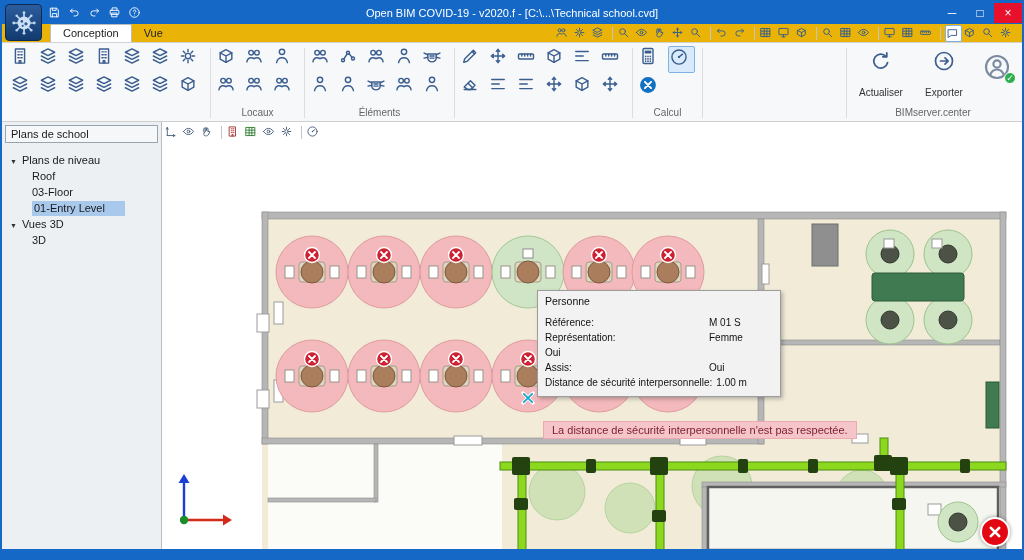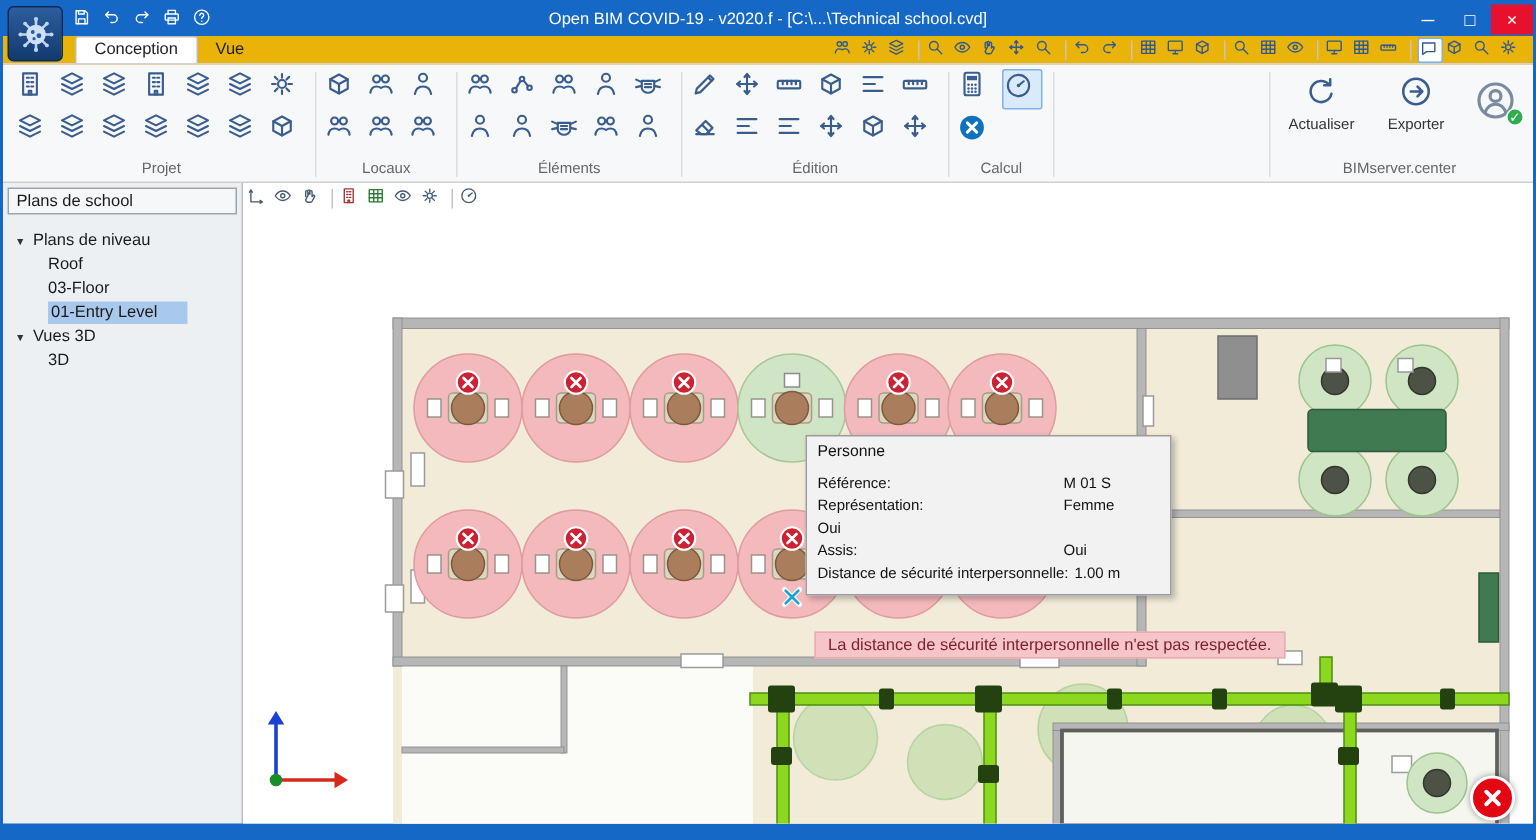--- a/index.html
+++ b/index.html
@@ -34,21 +34,21 @@
   .rgroup{display:flex;flex-direction:column;padding:1px 4px}
   .ricons{flex:1;display:grid;grid-auto-flow:column;grid-template-rows:repeat(2,28px);gap:0 1px;align-content:start}
   .ribbon .ic-box{width:27px;height:27px;color:#3a5d8f}
   .ribbon .ic{width:20px;height:20px}
   .rlabel{font-size:10px;color:#666;text-align:center;padding:1px 0 2px;white-space:nowrap}
   .g-sep{width:1px;background:#ddd;margin:3px 1px}
   .spacer{flex:1}
   .g-calcul .ricons{grid-auto-flow:row;grid-template-columns:repeat(2,29px);grid-template-rows:repeat(2,29px)}
   .g-calcul .ic-box:nth-child(2){background:#d9ebfb;border:1px solid #7fb2e3;border-radius:2px}
   .bimrow{flex:1;display:flex;align-items:flex-start;gap:5px;padding-top:3px}
-  .bigbtn{width:58px;display:flex;flex-direction:column;align-items:center;gap:2px;font-size:10px;color:#333}
+  .bigbtn{width:58px;display:flex;flex-direction:column;align-items:center;gap:12px;font-size:10px;color:#333}
   .bigbtn .ic{width:24px;height:24px;color:#3a5d8f}
   .avatar{position:relative;width:30px;height:30px;color:#7a8aa0;margin:3px 2px 0 4px}
   .avatar .ic{width:30px;height:30px}
   .status-dot{position:absolute;right:-4px;bottom:-2px;width:12px;height:12px;border-radius:50%;background:#2eae4e;color:#fff;font-size:9px;line-height:11px;text-align:center;border:1px solid #fff}
 
   
   .main{flex:1;display:flex;min-height:0}
   .sidebar{width:160px;flex:none;background:#edf0f2;border-right:1px solid #b9bec4;font-size:11px;color:#1a1a1a}
   .panel-title{margin:3px;border:1px solid #9aa4b0;background:#f6f7f8;padding:2px 5px}
   .tree{padding-top:6px}
@@ -466,21 +466,20 @@
           <span class="ic-box" data-name="floors-icon"><svg class="ic" viewBox="0 0 24 24">
               <use href="#sym-floors"></use>
             </svg></span>
           <span class="ic-box" data-name="gear-icon"><svg class="ic" viewBox="0 0 24 24">
               <use href="#sym-gear"></use>
             </svg></span>
           <span class="ic-box" data-name="cube-icon"><svg class="ic" viewBox="0 0 24 24">
               <use href="#sym-cube"></use>
             </svg></span>
         </div>
-      <div class="rlabel" data-name="group-label">Projet</div>
     </div>
     <div class="g-sep" data-name="group-separator"></div>
     <div class="rgroup" data-name="ribbon-group-locaux">
       <div class="ricons">
           <span class="ic-box" data-name="cube-icon"><svg class="ic" viewBox="0 0 24 24">
               <use href="#sym-cube"></use>
             </svg></span>
           <span class="ic-box" data-name="people-icon"><svg class="ic" viewBox="0 0 24 24">
               <use href="#sym-people"></use>
             </svg></span>
@@ -568,21 +567,20 @@
           <span class="ic-box" data-name="cube-icon"><svg class="ic" viewBox="0 0 24 24">
               <use href="#sym-cube"></use>
             </svg></span>
           <span class="ic-box" data-name="ruler-icon"><svg class="ic" viewBox="0 0 24 24">
               <use href="#sym-ruler"></use>
             </svg></span>
           <span class="ic-box" data-name="move-icon"><svg class="ic" viewBox="0 0 24 24">
               <use href="#sym-move"></use>
             </svg></span>
         </div>
-      <div class="rlabel" data-name="group-label">Édition</div>
     </div>
     <div class="g-sep" data-name="group-separator"></div>
     <div class="rgroup g-calcul" data-name="ribbon-group-calcul">
       <div class="ricons">
           <span class="ic-box" data-name="calc-icon"><svg class="ic" viewBox="0 0 24 24">
               <use href="#sym-calc"></use>
             </svg></span>
           <span class="ic-box" data-name="gauge-icon"><svg class="ic" viewBox="0 0 24 24">
               <use href="#sym-gauge"></use>
             </svg></span>

